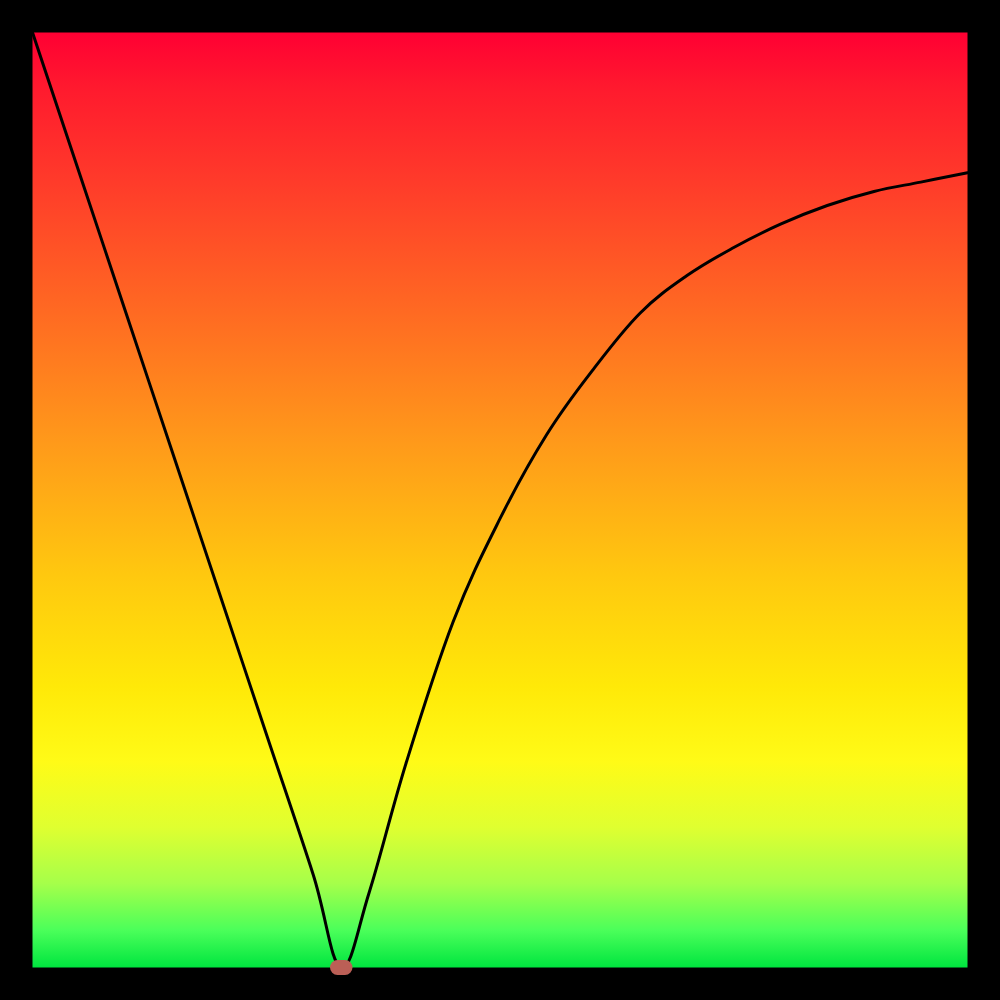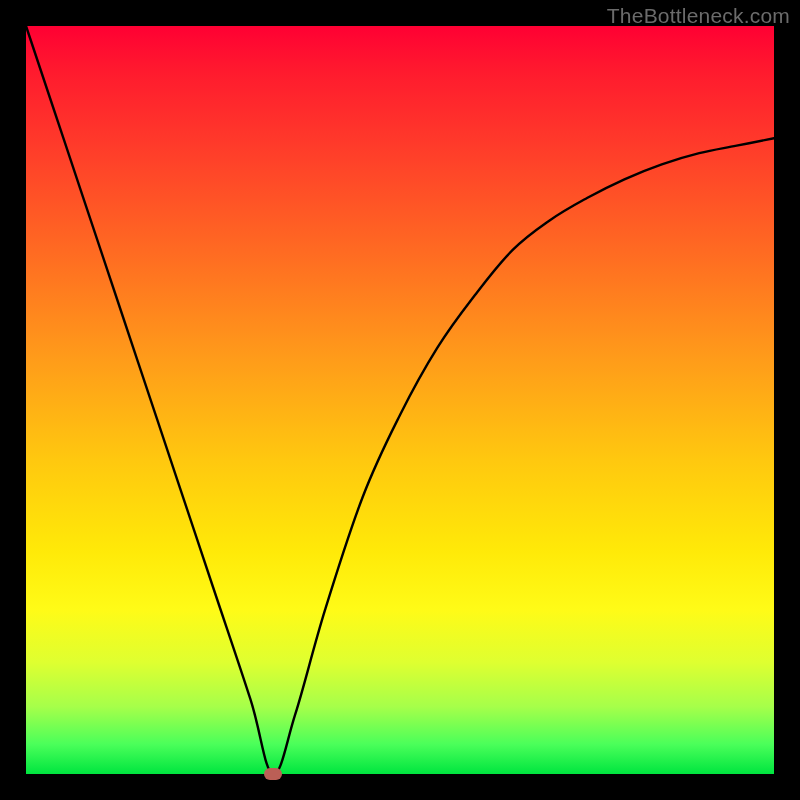--- a/index.html
+++ b/index.html
@@ -63,21 +63,20 @@
     height: 12px;
     border-radius: 6px / 6px;
     background: #bb5f56;
     transform: translate(-50%, -50%);
   }
 </style>
 </head>
 <body>
 
 <div class="frame">
-  <div class="watermark">TheBottleneck.com</div>
 
   <div class="plot-area">
     <svg class="curve" viewBox="0 0 748 748" preserveAspectRatio="none">
       <path id="curve-path" fill="none" stroke="#000" stroke-width="2.4" stroke-linecap="round" stroke-linejoin="round" d="M 0.00 0.00 C 6.73 20.20, 23.94 71.81, 37.40 112.20 C 50.86 152.59, 61.34 184.01, 74.80 224.40 C 88.26 264.79, 98.74 296.21, 112.20 336.60 C 125.66 376.99, 136.14 408.41, 149.60 448.80 C 163.06 489.19, 173.54 520.61, 187.00 561.00 C 200.46 601.39, 213.63 639.54, 224.40 673.20 C 235.17 706.86, 238.76 745.31, 246.84 748.00 C 254.92 750.69, 259.86 717.78, 269.28 688.16 C 278.70 658.54, 287.08 622.49, 299.20 583.44 C 311.32 544.39, 323.14 506.25, 336.60 471.24 C 350.06 436.23, 360.54 415.89, 374.00 388.96 C 387.46 362.03, 397.94 343.18, 411.40 321.64 C 424.86 300.10, 435.34 286.78, 448.80 269.28 C 462.26 251.78, 472.74 237.86, 486.20 224.40 C 499.66 210.94, 510.14 203.90, 523.60 194.48 C 537.06 185.06, 547.54 179.45, 561.00 172.04 C 574.46 164.63, 584.94 159.40, 598.40 153.34 C 611.86 147.28, 622.34 143.09, 635.80 138.38 C 649.26 133.67, 659.74 130.53, 673.20 127.16 C 686.66 123.79, 697.14 122.37, 710.60 119.68 C 724.06 116.99, 741.27 113.55, 748.00 112.20"></path>
     </svg>
     <div class="marker" id="min-marker" style="left: 246.84px; top: 748px; background: rgb(187, 95, 86);"></div>
   </div>
 </div>
 
 </body></html>

